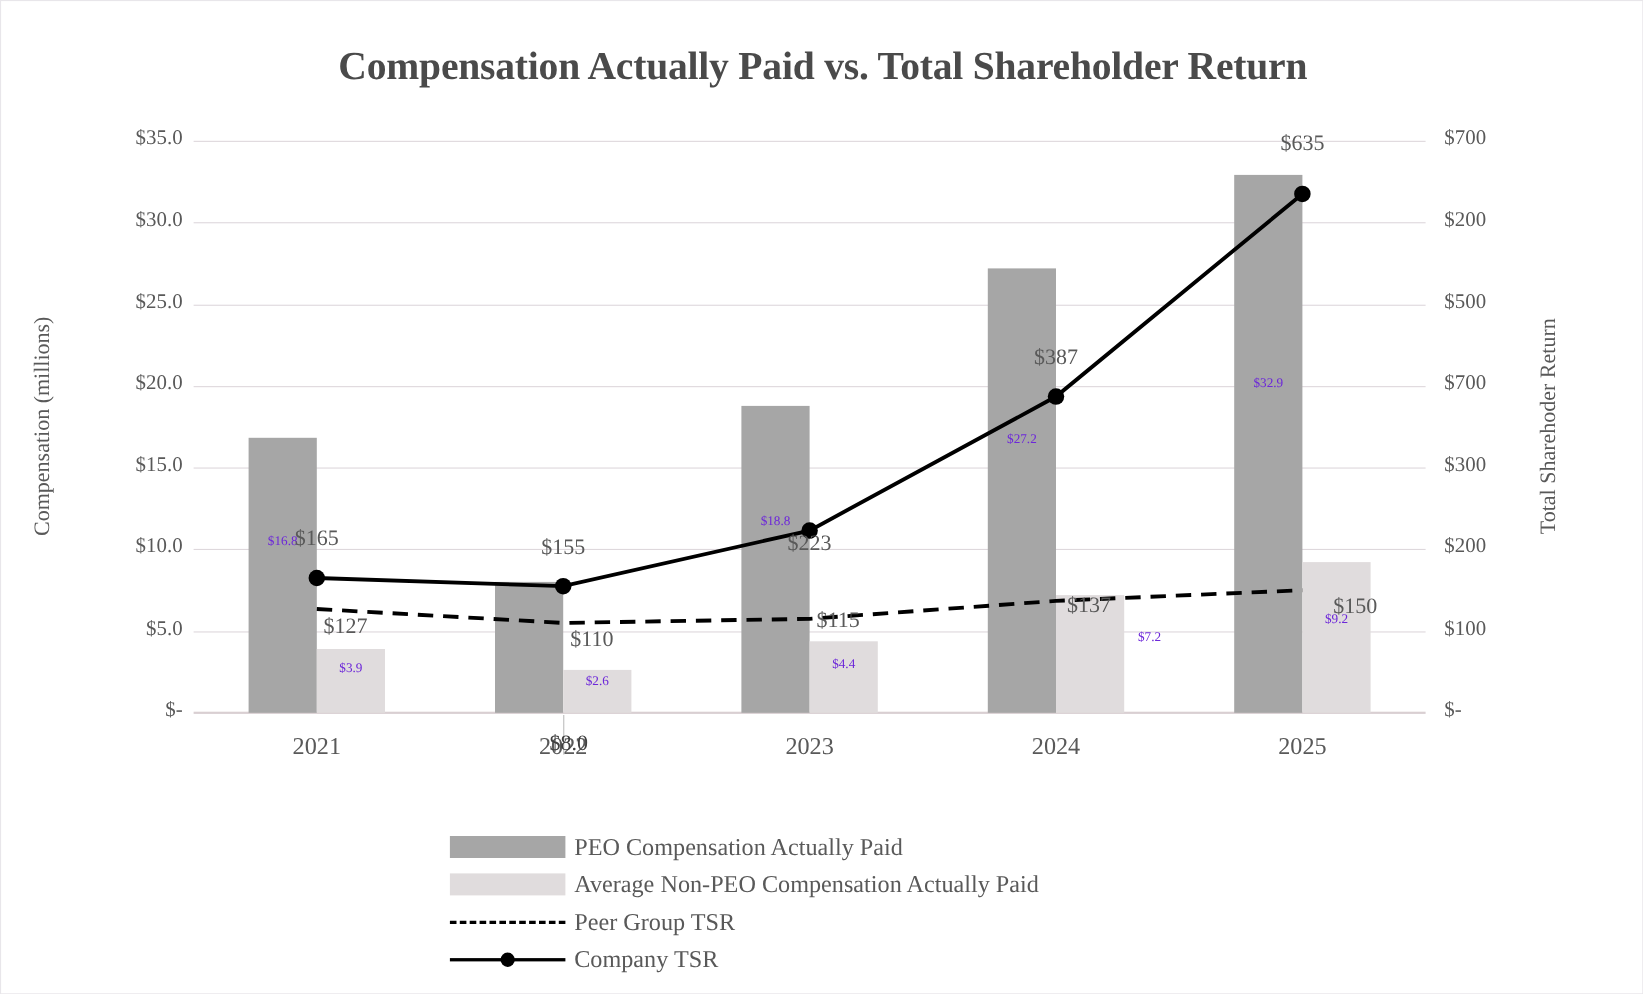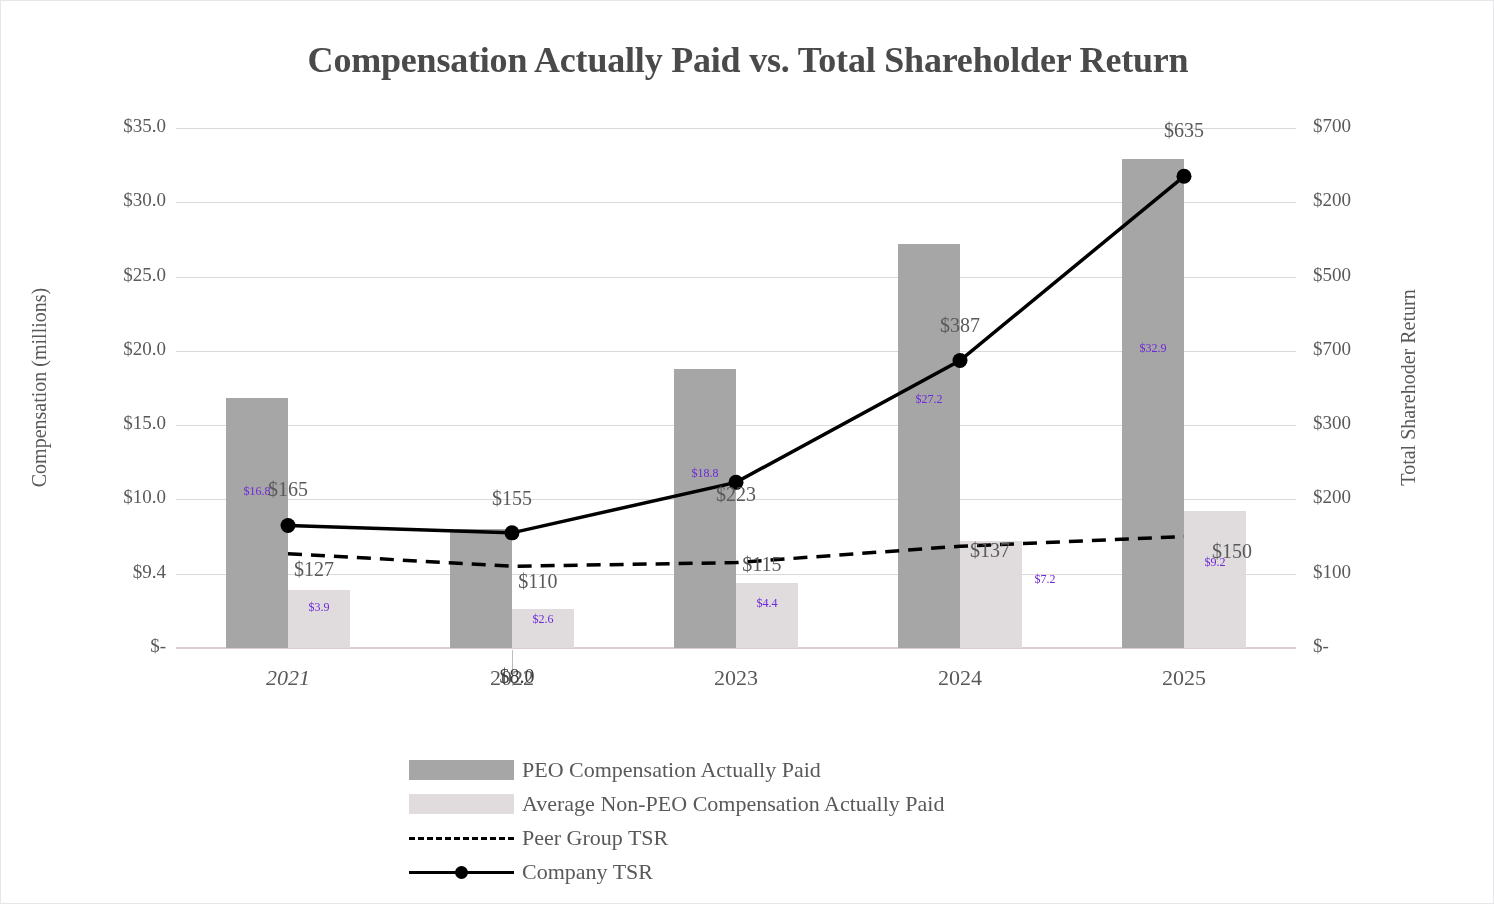--- a/index.html
+++ b/index.html
@@ -162,21 +162,21 @@
 
 <div id="frame">
 
   <div id="chart-title">Compensation Actually Paid vs. Total Shareholder Return</div>
 
   <div id="y-left-title" class="axis-title">Compensation (millions)</div>
   <div id="y-right-title" class="axis-title">Total Sharehoder Return</div>
 
   <div id="y-left-ticks">
       <div class="tick tick-left" style="top: 507px;">$-</div>
-      <div class="tick tick-left" style="top: 432.714px;">$9.4</div>
+      <div class="tick tick-left" style="top: 432.714px;">$5.0</div>
       <div class="tick tick-left" style="top: 358.429px;">$10.0</div>
       <div class="tick tick-left" style="top: 284.143px;">$15.0</div>
       <div class="tick tick-left" style="top: 209.857px;">$20.0</div>
       <div class="tick tick-left" style="top: 135.571px;">$25.0</div>
       <div class="tick tick-left" style="top: 61.2857px;">$30.0</div>
       <div class="tick tick-left" style="top: -13px;">$35.0</div>
     </div>
   <div id="y-right-ticks">
       <div class="tick tick-right" style="top: 507px;">$-</div>
       <div class="tick tick-right" style="top: 432.714px;">$100</div>
@@ -239,21 +239,21 @@
       <div class="tsr-label" style="left: 899px; top: 312.514px;">$387</div>
       <div class="tsr-label" style="left: 1123px; top: 118.286px;">$635</div>
       <div class="tsr-label" style="left: 253px; top: 556.657px;">$127</div>
       <div class="tsr-label" style="left: 477px; top: 569.286px;">$110</div>
       <div class="tsr-label" style="left: 701px; top: 551.571px;">$115</div>
       <div class="tsr-label" style="left: 929px; top: 538.229px;">$137</div>
       <div class="tsr-label" style="left: 1171px; top: 539px;">$150</div>
     </div>
 
   <div id="cat-labels">
-      <div class="cat-label" style="left: 207px; font-style: italic;">2021</div>
+      <div class="cat-label" style="left: 207px;">2021</div>
       <div class="cat-label" style="left: 431px;">2022</div>
       <div class="cat-label" style="left: 655px;">2023</div>
       <div class="cat-label" style="left: 879px;">2024</div>
       <div class="cat-label" style="left: 1103px;">2025</div>
     </div>
   <div id="leader-2022"></div>
   <div id="peo-2022-label">$8.0</div>
 
   <div id="legend">
       <div class="legend-row">

